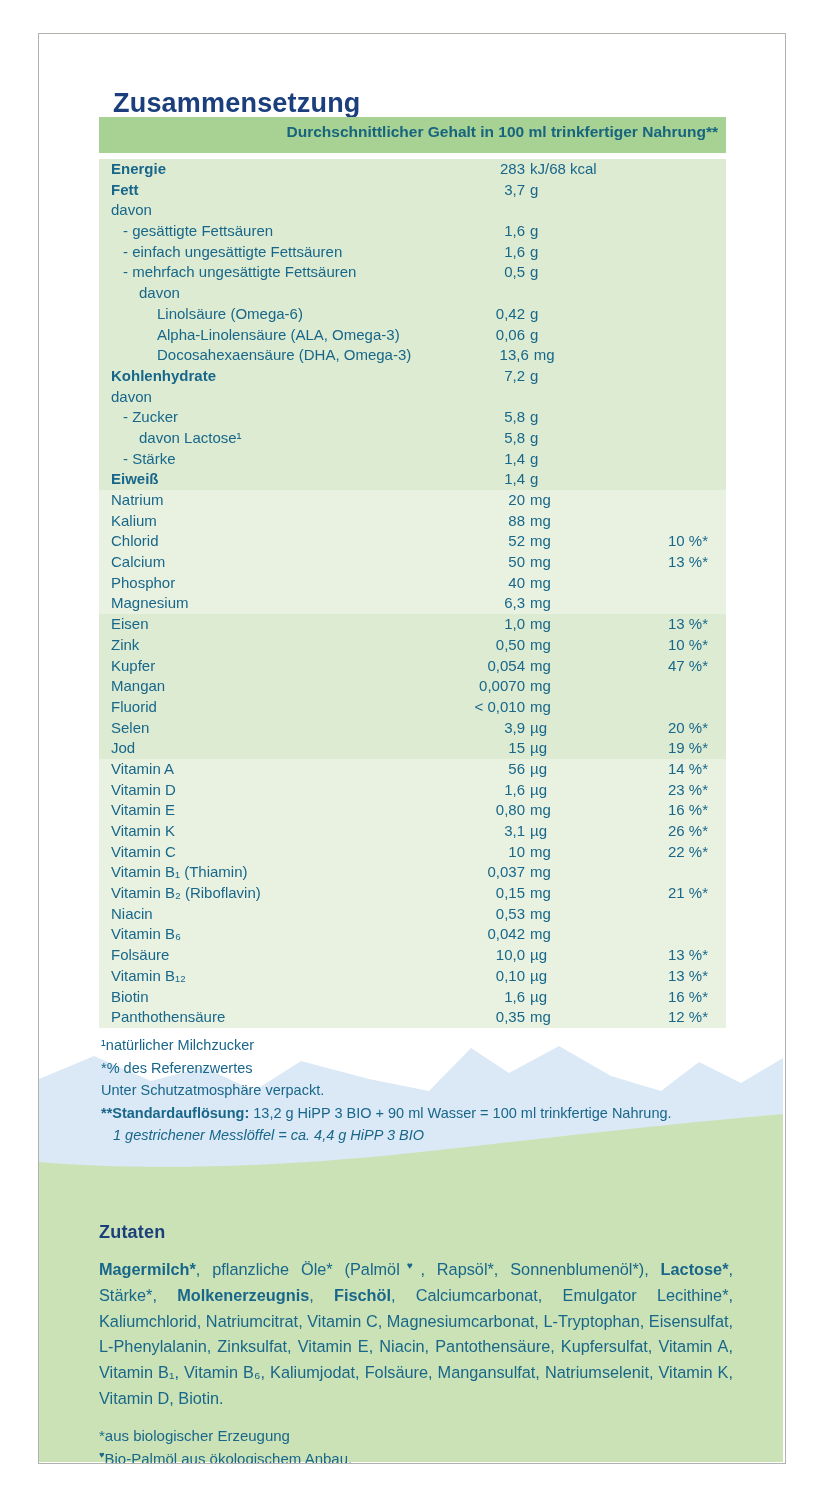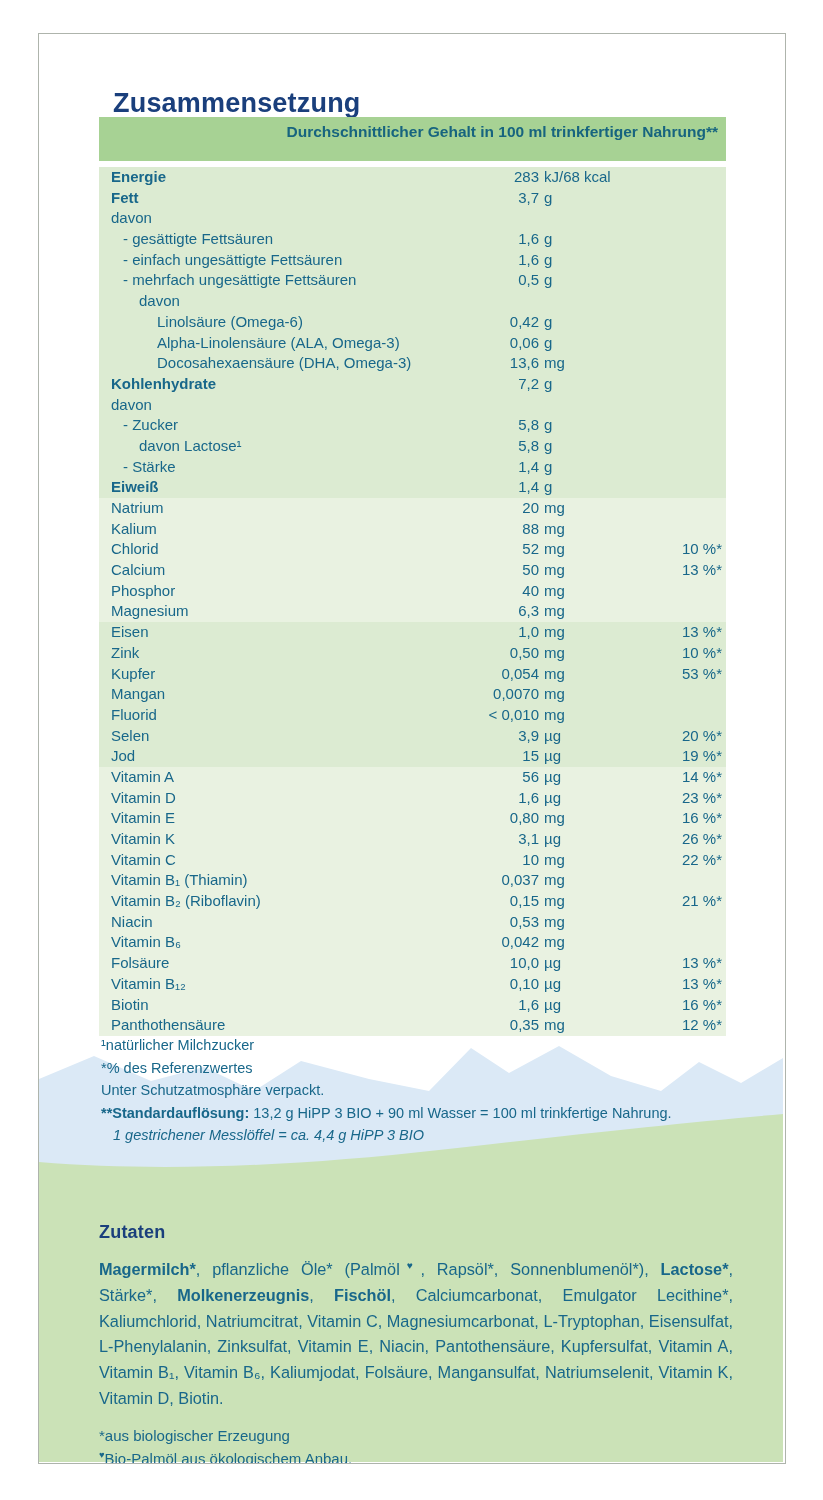--- a/index.html
+++ b/index.html
@@ -12,29 +12,29 @@
     position:absolute;left:38px;top:33px;width:746px;height:1429px;
     border:1px solid #aeb4ac;background:#ffffff;overflow:hidden;
   }
   .bg-art{position:absolute;left:0;top:1000px;width:744px;height:428px;z-index:0;}
   .comp-title{
     position:absolute;left:60px;top:40px;margin:14px;z-index:2;
     font-size:27px;font-weight:bold;color:#1a3f7c;letter-spacing:0.2px;text-align:center;
   }
   .ntable{position:absolute;left:60px;top:83px;width:627px;z-index:2;}
   .ntable-header{
-    height:44px;line-height:30px;background:#a7d294;color:#17647f;
+    height:36px;line-height:30px;background:#a7d294;color:#17647f;
     font-size:15.5px;font-weight:bold;text-align:right;padding-right:8px;
     margin-bottom:6px;
   }
   .sec{padding:0;}
   .sec-dark{background:#dcebd2;}
   .sec-light{background:#e9f2e1;}
   .row{display:flex;height:20.7px;line-height:20.7px;font-size:15px;color:#18678a;
-       padding-left:12px;padding-right:4px;}
+       padding-left:12px;padding-right:18px;}
   .row .lbl{flex:1;white-space:nowrap;overflow:visible;}
   .row .num{width:120px;text-align:right;white-space:nowrap;}
   .row .unit{width:60px;padding-left:5px;text-align:left;white-space:nowrap;}
   .row .pct{width:118px;text-align:right;white-space:nowrap;}
   .lv1{padding-left:12px;}
   .lv2{padding-left:28px;}
   .lv3{padding-left:46px;}
   .bold{font-weight:bold;}
   .comp-footnotes{
     position:absolute;left:62px;top:1000px;width:640px;z-index:2;
@@ -212,21 +212,21 @@
           <div class="row">
             <span class="lbl lv0">Zink</span>
             <span class="num">0,50</span>
             <span class="unit">mg</span>
             <span class="pct">10 %*</span>
           </div>
           <div class="row">
             <span class="lbl lv0">Kupfer</span>
             <span class="num">0,054</span>
             <span class="unit">mg</span>
-            <span class="pct">53 %*</span>
+            <span class="pct">47 %*</span>
           </div>
           <div class="row">
             <span class="lbl lv0">Mangan</span>
             <span class="num">0,0070</span>
             <span class="unit">mg</span>
             <span class="pct"></span>
           </div>
           <div class="row">
             <span class="lbl lv0">Fluorid</span>
             <span class="num">&lt; 0,010</span>

